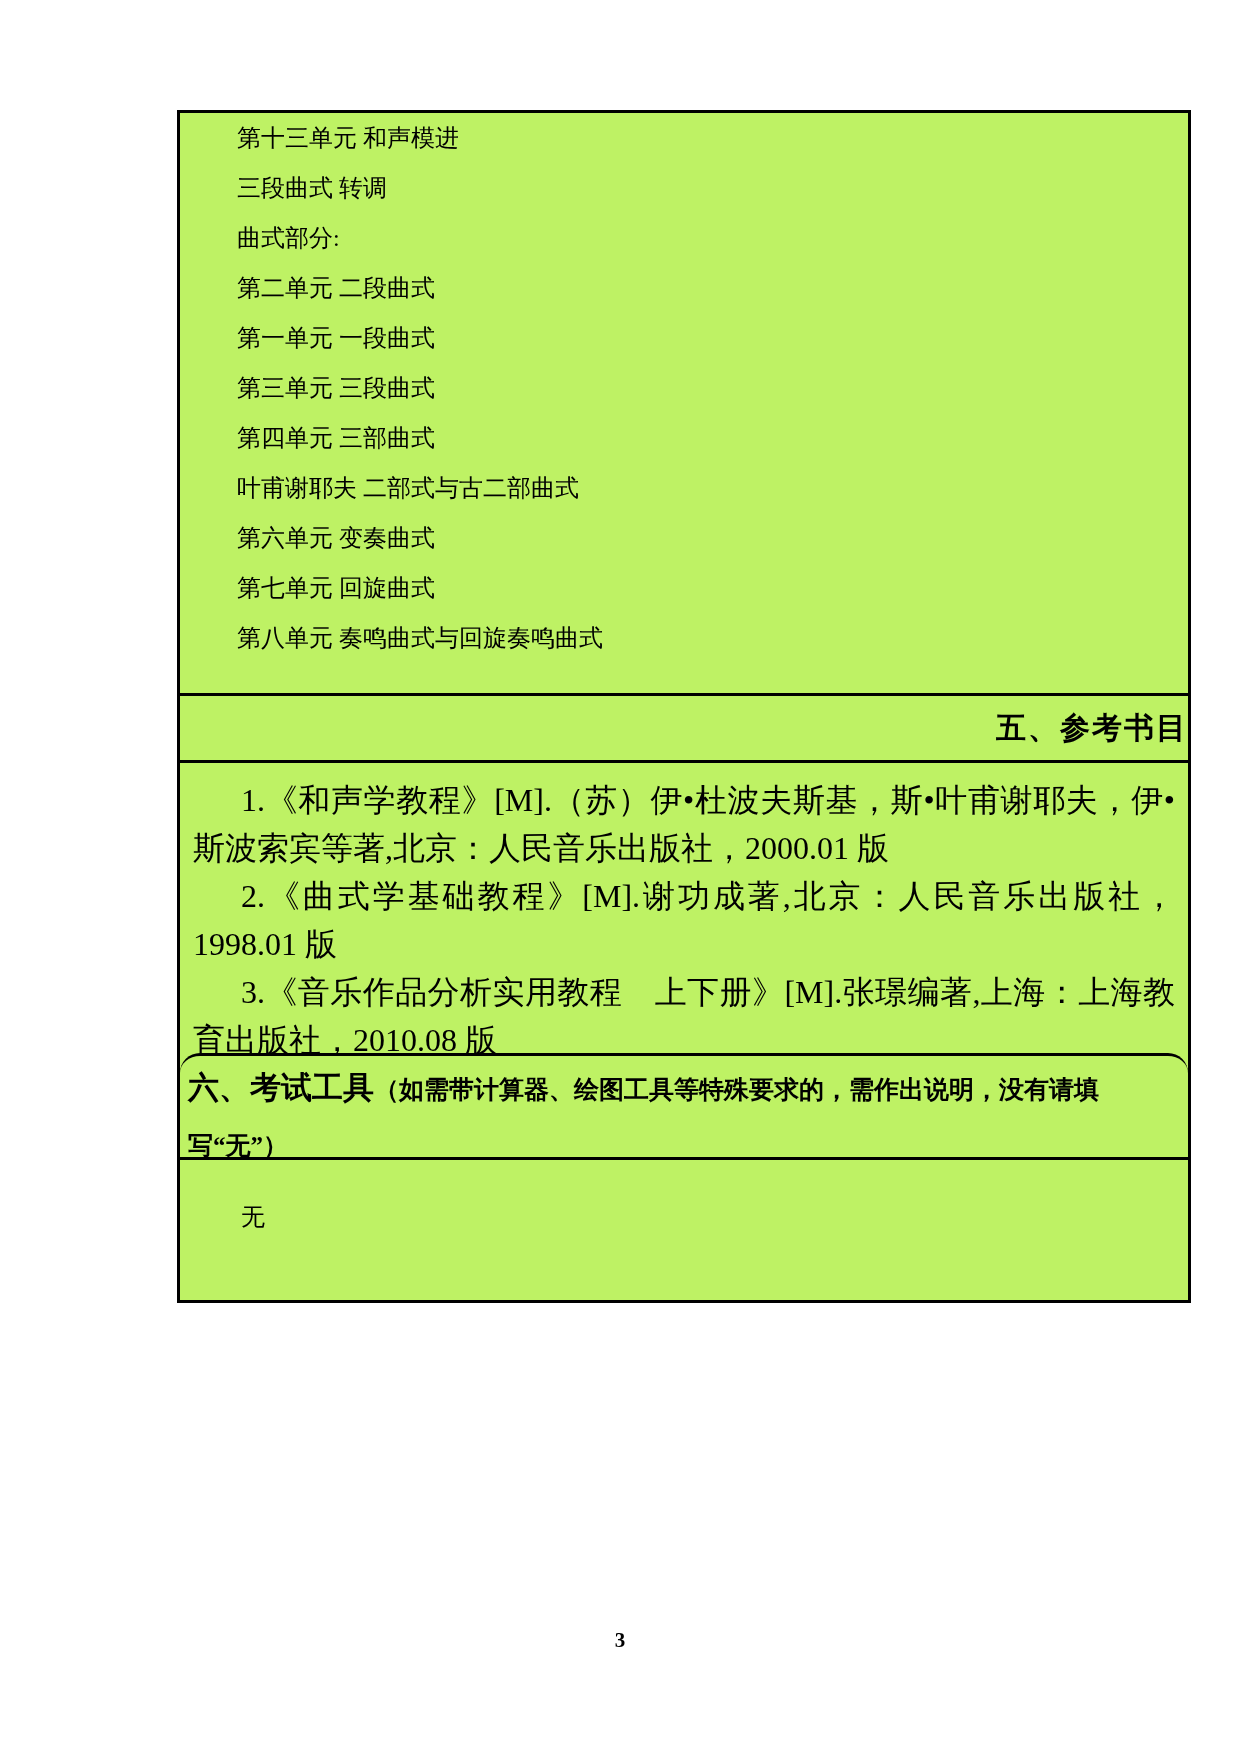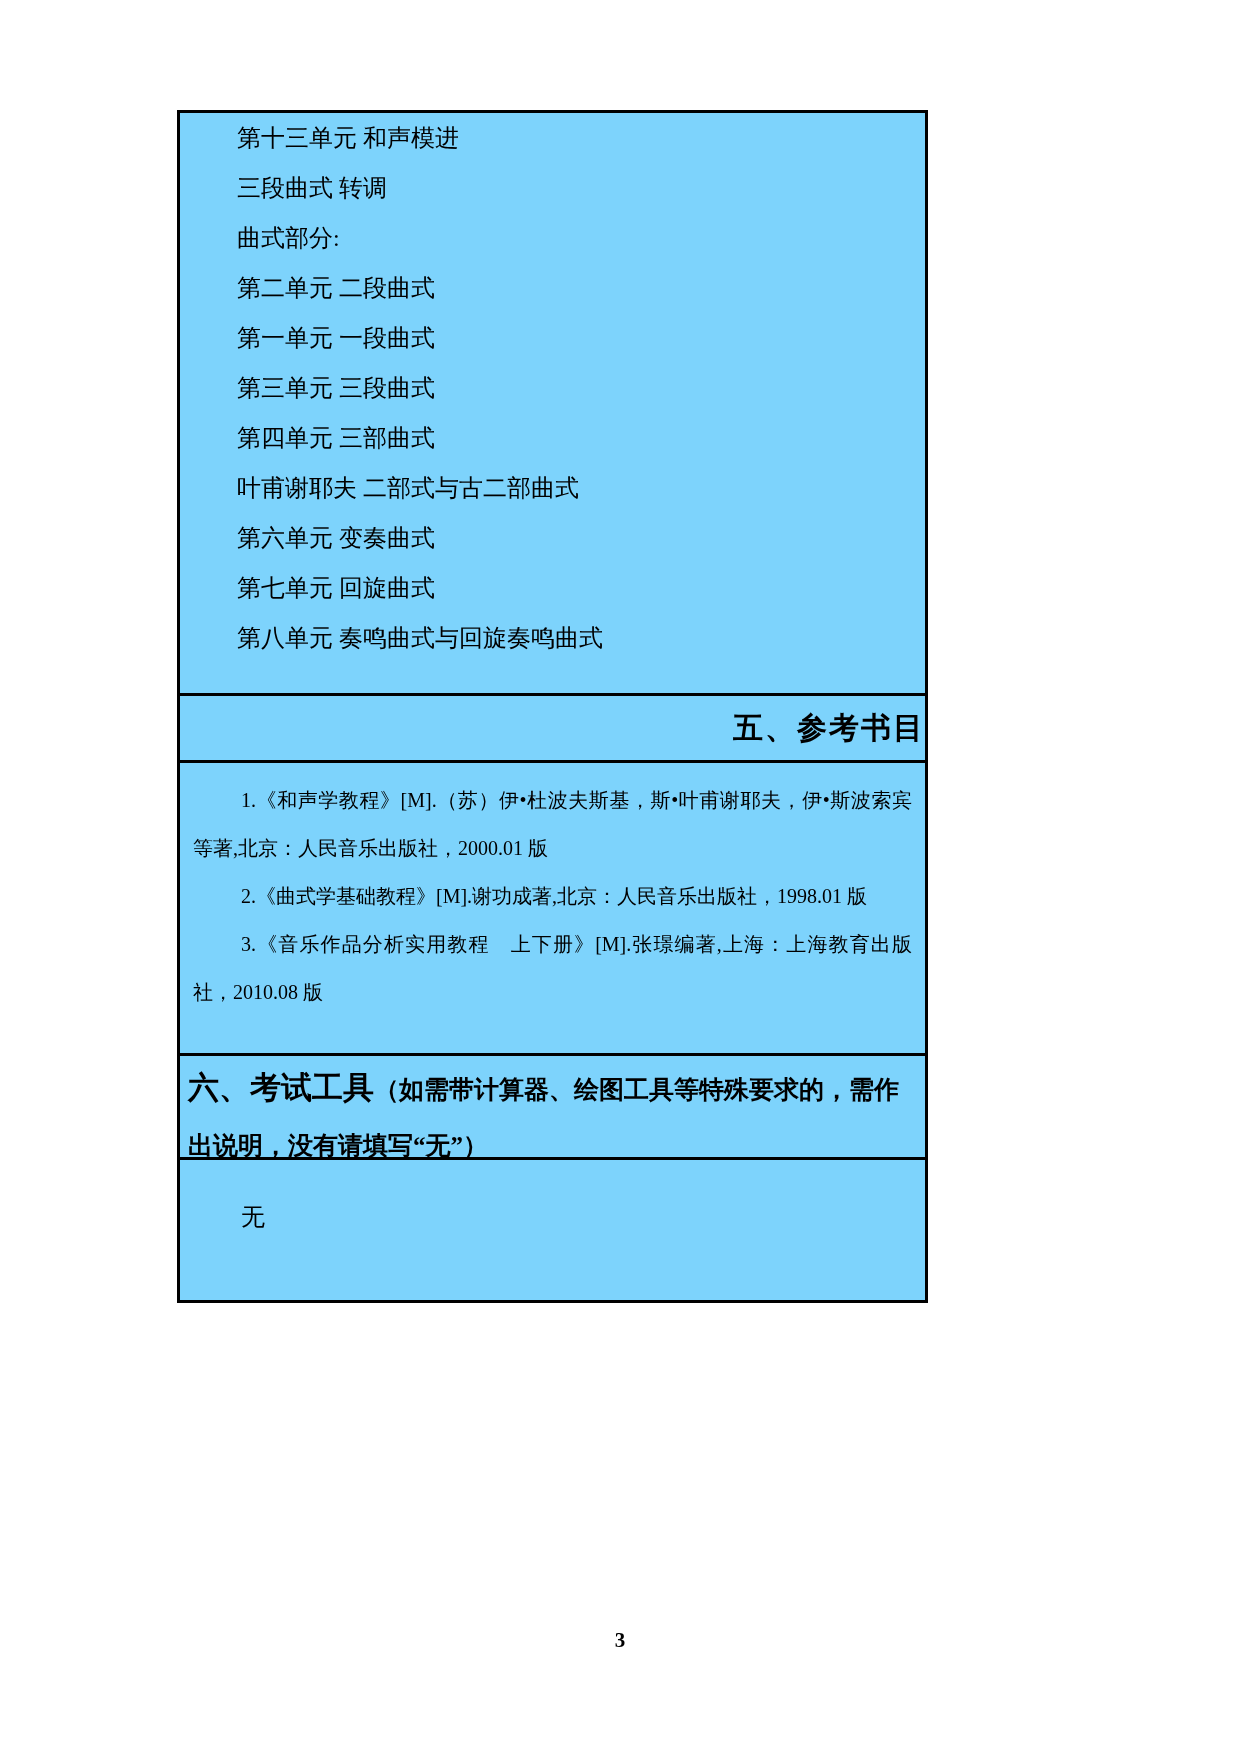--- a/index.html
+++ b/index.html
@@ -9,26 +9,26 @@
     width: 1240px;
     height: 1754px;
     font-family: "Liberation Serif", "DejaVu Serif", serif;
     color: #000000;
     overflow: hidden;
   }
   .doc-table {
     position: absolute;
     left: 177px;
     top: 110px;
-    width: 751px;
+    width: 1014px;
     height: 1193px;
     border: 3px solid #000000;
     display: flex;
     flex-direction: column;
-    background: #7dd3fc;
+    background: #bef264;
   }
   .row { width: 100%; }
   .row + .row { border-top: 3px solid #000000; }
 
   
   .row-units {
     height: 580px;
     padding: 0 13px;
     overflow: hidden;
   }
@@ -54,32 +54,33 @@
     letter-spacing: 2px;
   }
 
   
   .row-refs {
     height: 293px;
     padding: 13px 13px 0 13px;
     overflow: hidden;
   }
   .ref-para {
-    font-size: 20px;
+    font-size: 32px;
     line-height: 48px;
     text-indent: 48px;
     text-align: justify;
   }
 
   
   .row-heading-6 {
     height: 104px;
     padding: 5px 4px 0 8px;
     line-height: 53px;
     overflow: hidden;
+    border-radius: 20px;
   }
   .heading-main {
     font-weight: bold;
     font-size: 31px;
   }
   .heading-note {
     font-weight: bold;
     font-size: 25px;
   }
 

